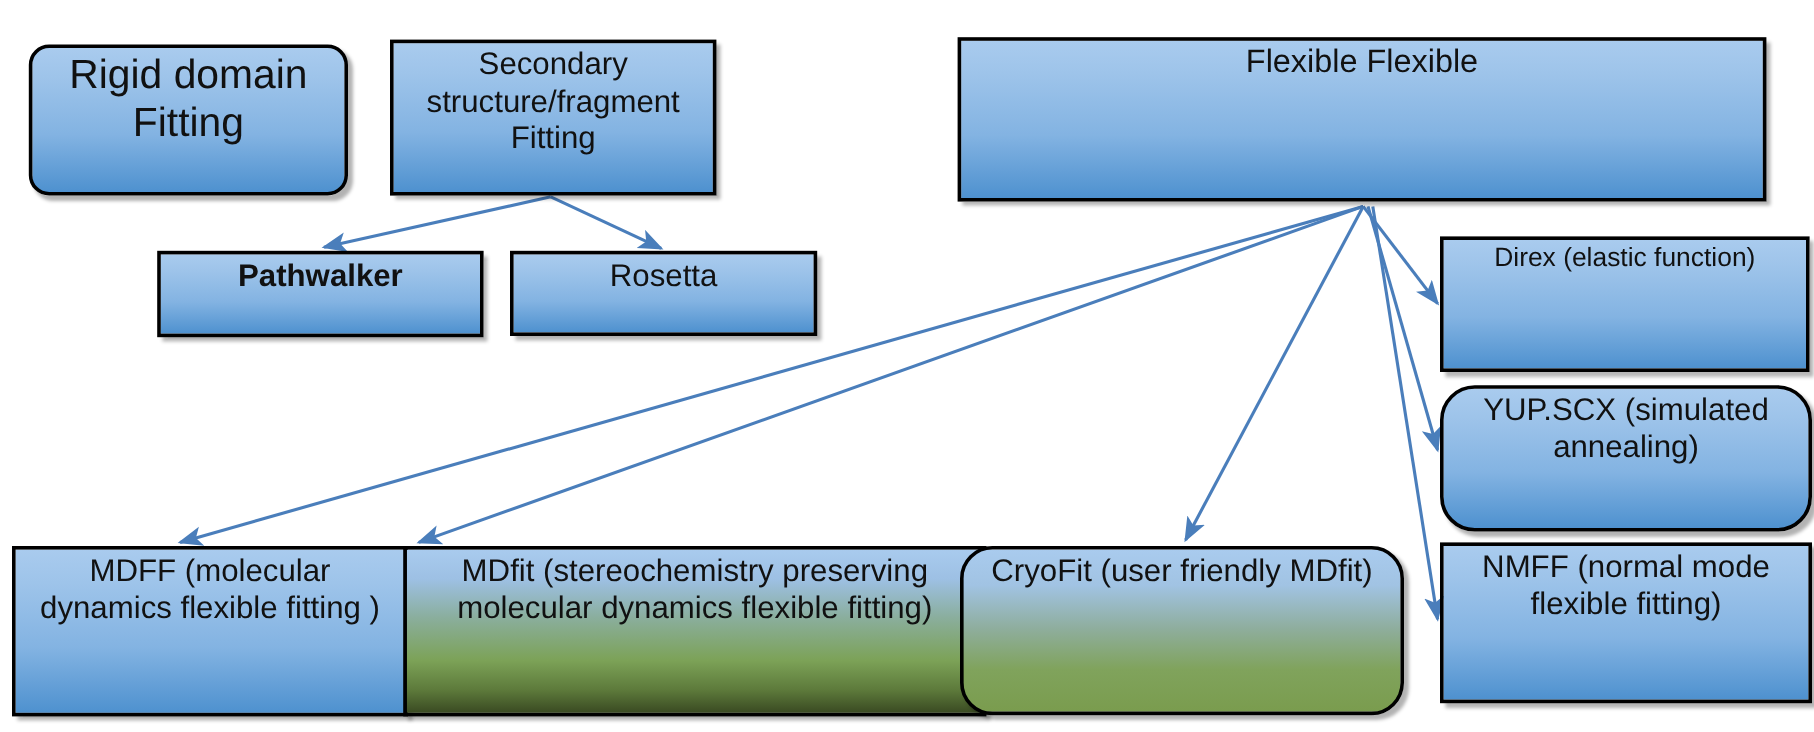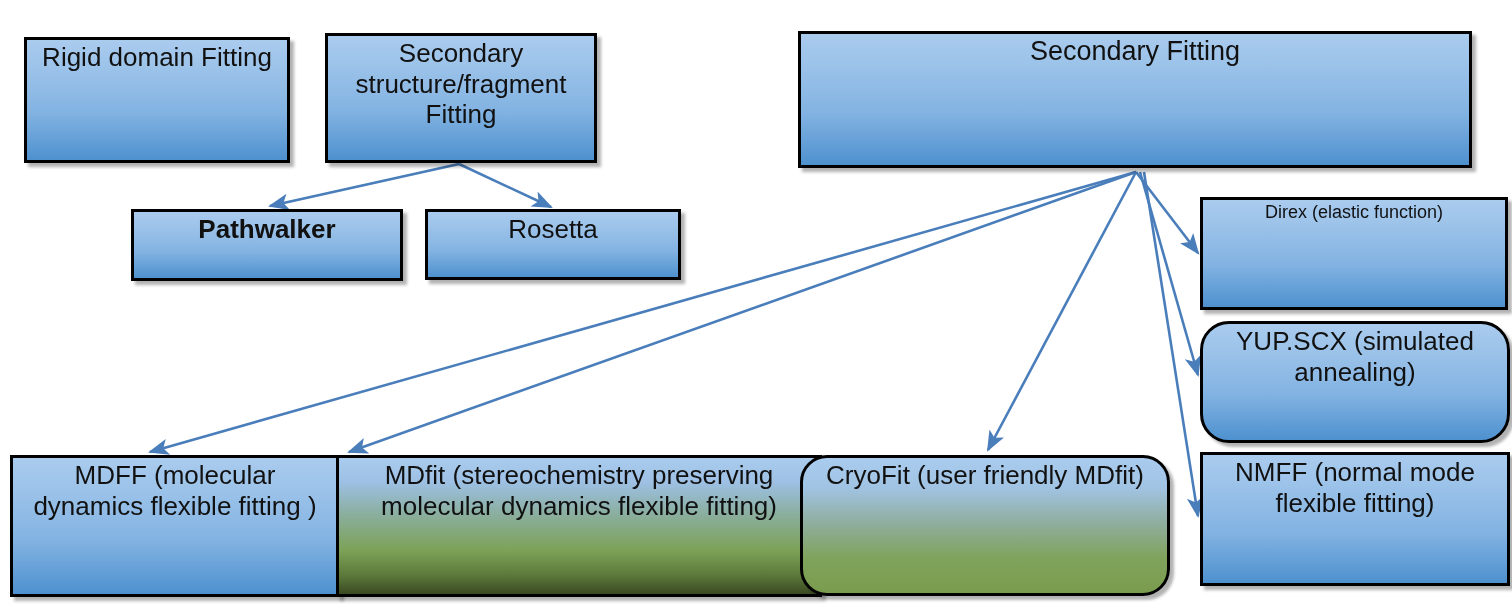--- a/index.html
+++ b/index.html
@@ -70,36 +70,36 @@
         <line x1="459" y1="164" x2="551" y2="207" stroke="#4a7ebb" stroke-width="2.6" marker-end="url(#arrowhead)"></line>
         <line x1="1136" y1="172" x2="150" y2="452" stroke="#4a7ebb" stroke-width="2.6" marker-end="url(#arrowhead)"></line>
         <line x1="1136" y1="172" x2="349" y2="452" stroke="#4a7ebb" stroke-width="2.6" marker-end="url(#arrowhead)"></line>
         <line x1="1136" y1="172" x2="988" y2="450" stroke="#4a7ebb" stroke-width="2.6" marker-end="url(#arrowhead)"></line>
         <line x1="1136" y1="172" x2="1198" y2="253" stroke="#4a7ebb" stroke-width="2.6" marker-end="url(#arrowhead)"></line>
         <line x1="1140" y1="172" x2="1198" y2="375" stroke="#4a7ebb" stroke-width="2.6" marker-end="url(#arrowhead)"></line>
         <line x1="1144" y1="172" x2="1198" y2="516" stroke="#4a7ebb" stroke-width="2.6" marker-end="url(#arrowhead)"></line>
       </g>
   </svg>
   <div id="node-layer">
-      <div class="node fill-blue" style="left: 24px; top: 37px; width: 266px; height: 126px; font-size: 26px; border-color: rgb(0, 0, 0); color: rgb(17, 17, 17);">
+      <div class="node fill-blue" style="left: 24px; top: 37px; width: 266px; height: 126px; font-size: 34px; border-color: rgb(0, 0, 0); color: rgb(17, 17, 17); border-radius: 17px;">
         <span class="label">Rigid domain Fitting</span>
       </div>
       <div class="node fill-blue" style="left: 325px; top: 33px; width: 272px; height: 130px; font-size: 26px; border-color: rgb(0, 0, 0); color: rgb(17, 17, 17);">
         <span class="label">Secondary structure/fragment Fitting</span>
       </div>
       <div class="node fill-blue" style="left: 798px; top: 31px; width: 674px; height: 137px; font-size: 27px; border-color: rgb(0, 0, 0); color: rgb(17, 17, 17);">
-        <span class="label">Secondary Fitting</span>
+        <span class="label">Flexible Flexible</span>
       </div>
       <div class="node fill-blue" style="left: 131px; top: 209px; width: 272px; height: 72px; font-size: 26px; border-color: rgb(0, 0, 0); color: rgb(17, 17, 17); font-weight: bold;">
         <span class="label">Pathwalker</span>
       </div>
       <div class="node fill-blue" style="left: 425px; top: 209px; width: 256px; height: 71px; font-size: 26px; border-color: rgb(0, 0, 0); color: rgb(17, 17, 17);">
         <span class="label">Rosetta</span>
       </div>
-      <div class="node fill-blue" style="left: 1200px; top: 197px; width: 308px; height: 113px; font-size: 18px; border-color: rgb(0, 0, 0); color: rgb(17, 17, 17);">
+      <div class="node fill-blue" style="left: 1200px; top: 197px; width: 308px; height: 113px; font-size: 22px; border-color: rgb(0, 0, 0); color: rgb(17, 17, 17);">
         <span class="label">Direx (elastic function)</span>
       </div>
       <div class="node fill-blue" style="left: 1200px; top: 321px; width: 310px; height: 122px; font-size: 26px; border-color: rgb(0, 0, 0); color: rgb(17, 17, 17); border-radius: 29px;">
         <span class="label">YUP.SCX (simulated annealing)</span>
       </div>
       <div class="node fill-blue" style="left: 1200px; top: 452px; width: 310px; height: 134px; font-size: 26px; border-color: rgb(0, 0, 0); color: rgb(17, 17, 17);">
         <span class="label">NMFF (normal mode flexible fitting)</span>
       </div>
       <div class="node fill-blue" style="left: 10px; top: 455px; width: 330px; height: 142px; font-size: 26px; border-color: rgb(0, 0, 0); color: rgb(17, 17, 17);">
         <span class="label">MDFF (molecular dynamics flexible fitting )</span>

